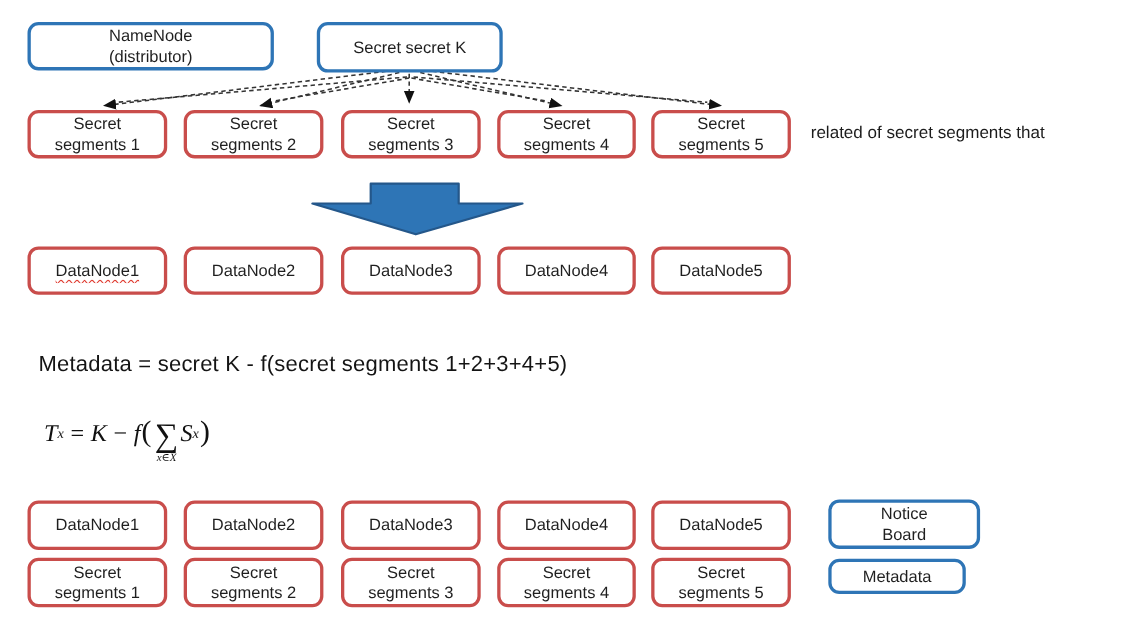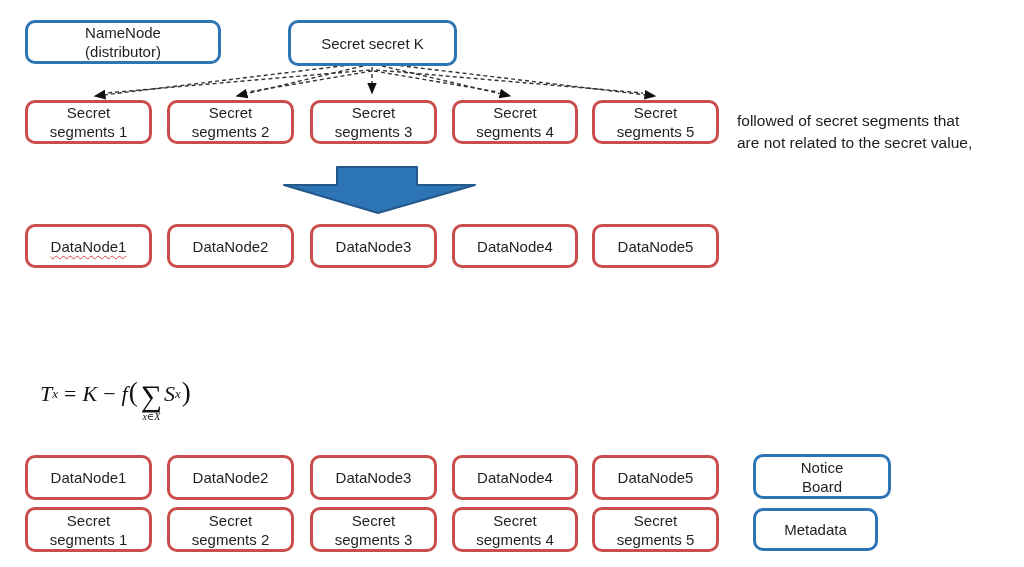--- a/index.html
+++ b/index.html
@@ -72,21 +72,21 @@
       <line x1="372" y1="67" x2="372" y2="93" marker-end="url(#ah)"></line>
       <line x1="382" y1="66" x2="510" y2="96" marker-end="url(#ah)"></line>
       <line x1="374" y1="71" x2="498" y2="92"></line>
       <line x1="386" y1="64" x2="655" y2="96" marker-end="url(#ah)"></line>
       <line x1="376" y1="70" x2="643" y2="93"></line>
     </g>
 
     <polygon points="337,167 417,167 417,185 475,185 378,213 284,185 337,185" fill="#2e75b6" stroke="#24578a" stroke-width="2" stroke-linejoin="round"></polygon>
   </svg>
 
-  <div class="box blue" style="left:25px;top:20px;width:196px;height:44px;">
+  <div class="box blue" style="left:25px;top:20px;width:224px;height:44px;">
     <span>NameNode</span>
     <span>(distributor)</span>
   </div>
   <div class="box blue" style="left:288px;top:20px;width:169px;height:46px;">
     <span>Secret secret K</span>
   </div>
 
   <div class="box red" style="left:25px;top:100px;width:127px;height:44px;">
     <span>Secret</span>
     <span>segments 1</span>
@@ -102,40 +102,40 @@
   <div class="box red" style="left:452px;top:100px;width:126px;height:44px;">
     <span>Secret</span>
     <span>segments 4</span>
   </div>
   <div class="box red" style="left:592px;top:100px;width:127px;height:44px;">
     <span>Secret</span>
     <span>segments 5</span>
   </div>
 
   <div class="note">
-    <span>followed of secret segments that</span>
-    <span>are not related to the secret value,</span>
+    <span>related of secret segments that</span>
   </div>
 
   <div class="box red" style="left:25px;top:224px;width:127px;height:44px;">
     <span class="squiggle">DataNode1</span>
   </div>
   <div class="box red" style="left:167px;top:224px;width:127px;height:44px;">
     <span>DataNode2</span>
   </div>
   <div class="box red" style="left:310px;top:224px;width:127px;height:44px;">
     <span>DataNode3</span>
   </div>
   <div class="box red" style="left:452px;top:224px;width:126px;height:44px;">
     <span>DataNode4</span>
   </div>
   <div class="box red" style="left:592px;top:224px;width:127px;height:44px;">
     <span>DataNode5</span>
   </div>
 
+  <div id="formula-line">Metadata = secret K - f(secret segments 1+2+3+4+5)</div>
 
   <div id="math">
     <span class="it">T</span>
       <sub>x</sub>
     <span class="op">=</span>
     <span class="it">K</span>
     <span class="op">−</span>
     <span class="it">f</span>
     <span class="paren">(</span>
     <span class="sum-block">
@@ -180,17 +180,17 @@
     <span>segments 3</span>
   </div>
   <div class="box red" style="left:452px;top:507px;width:126px;height:45px;">
     <span>Secret</span>
     <span>segments 4</span>
   </div>
   <div class="box red" style="left:592px;top:507px;width:127px;height:45px;">
     <span>Secret</span>
     <span>segments 5</span>
   </div>
-  <div class="box blue" style="left:753px;top:508px;width:125px;height:43px;align-items:center;">
+  <div class="box blue" style="left:753px;top:508px;width:125px;height:32px;align-items:center;">
     <span>Metadata</span>
   </div>
 
 </div>
 
 </body></html>

